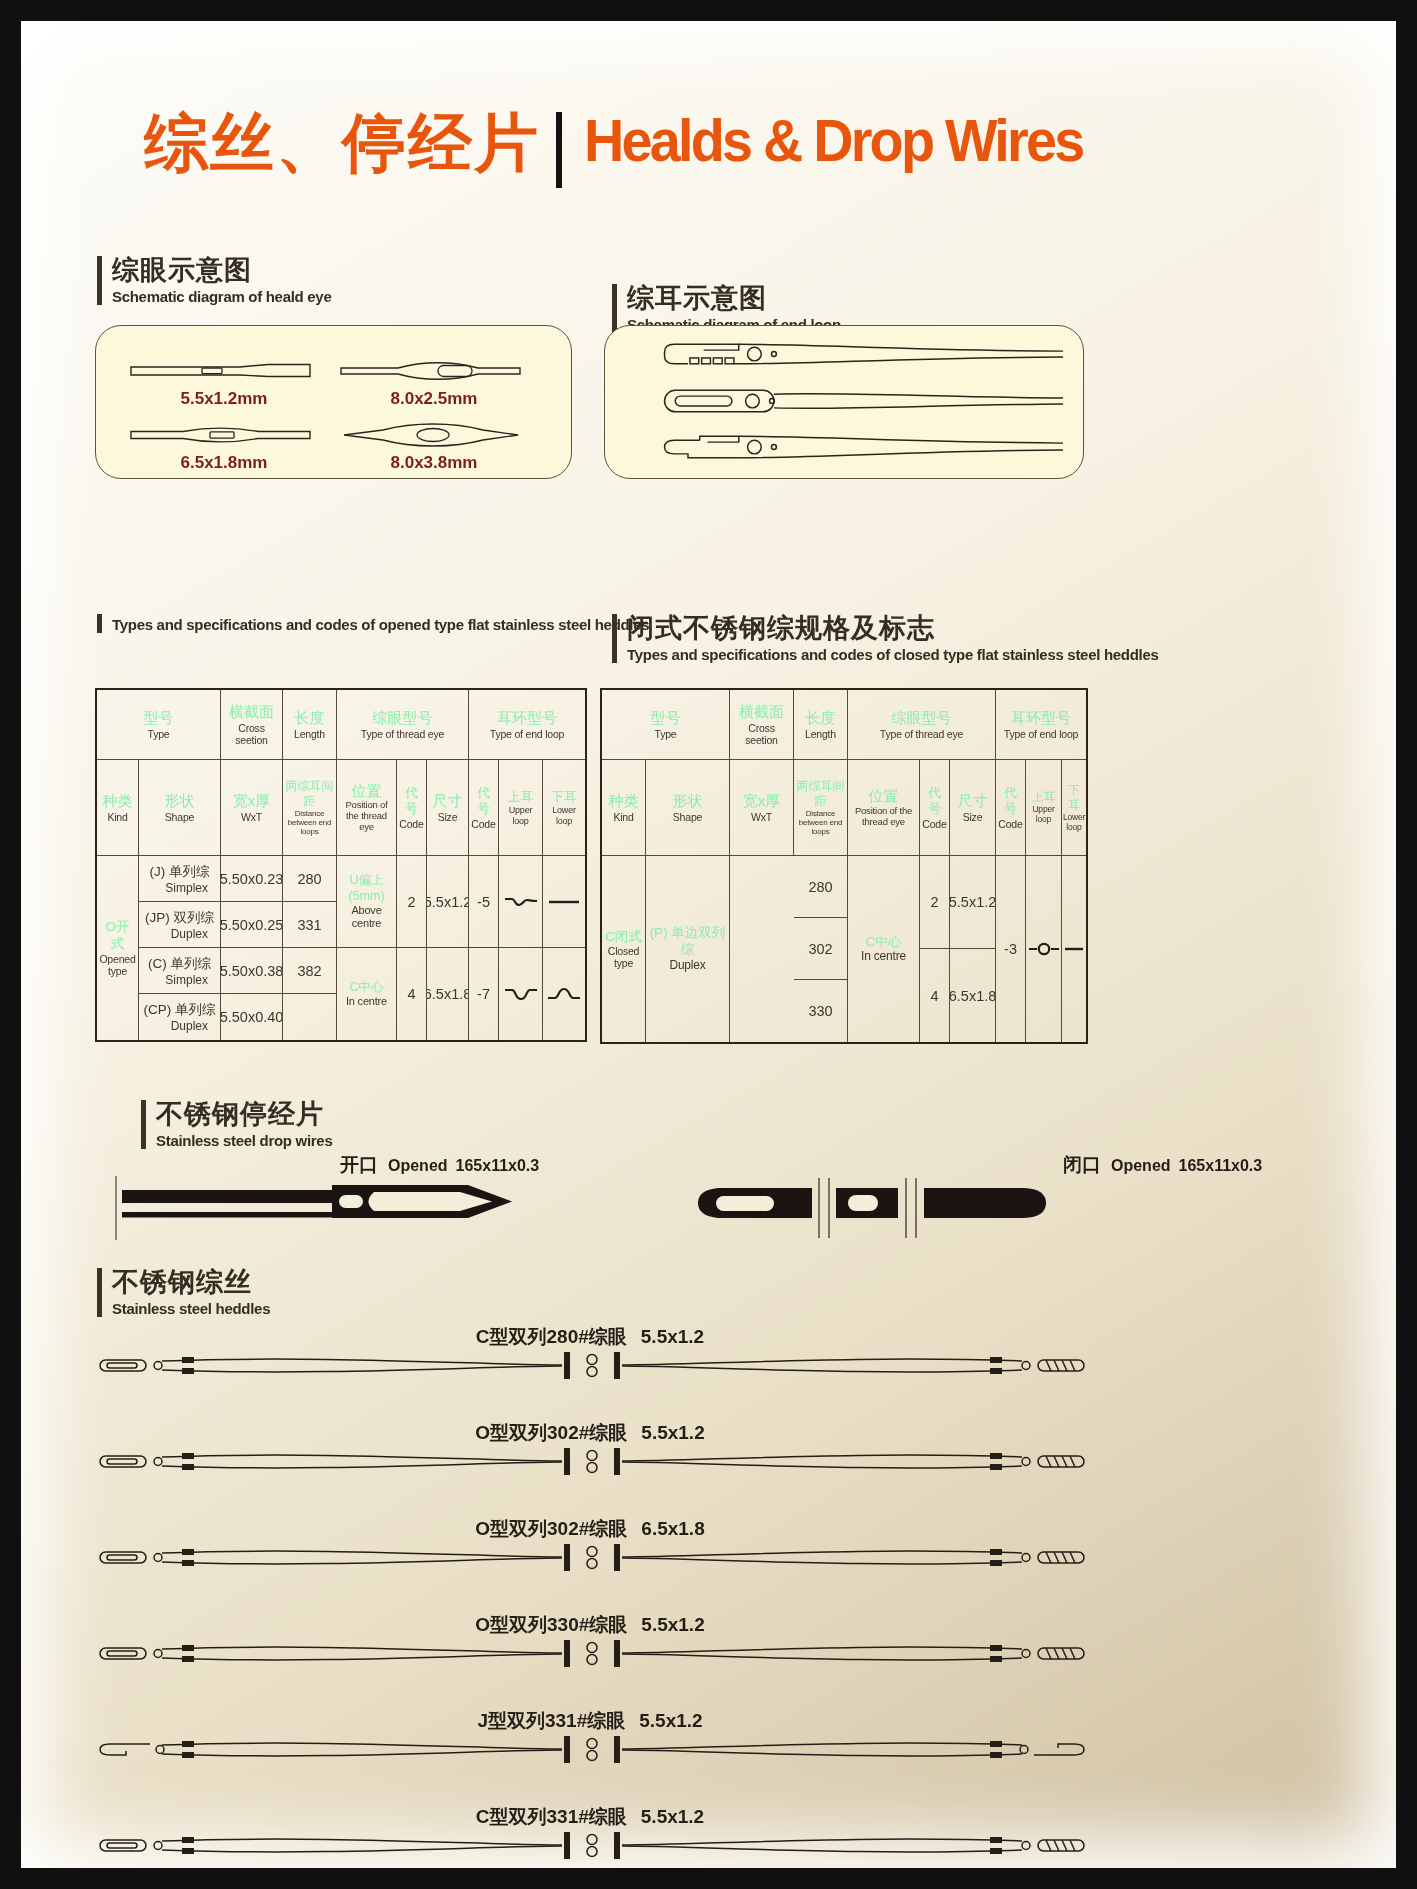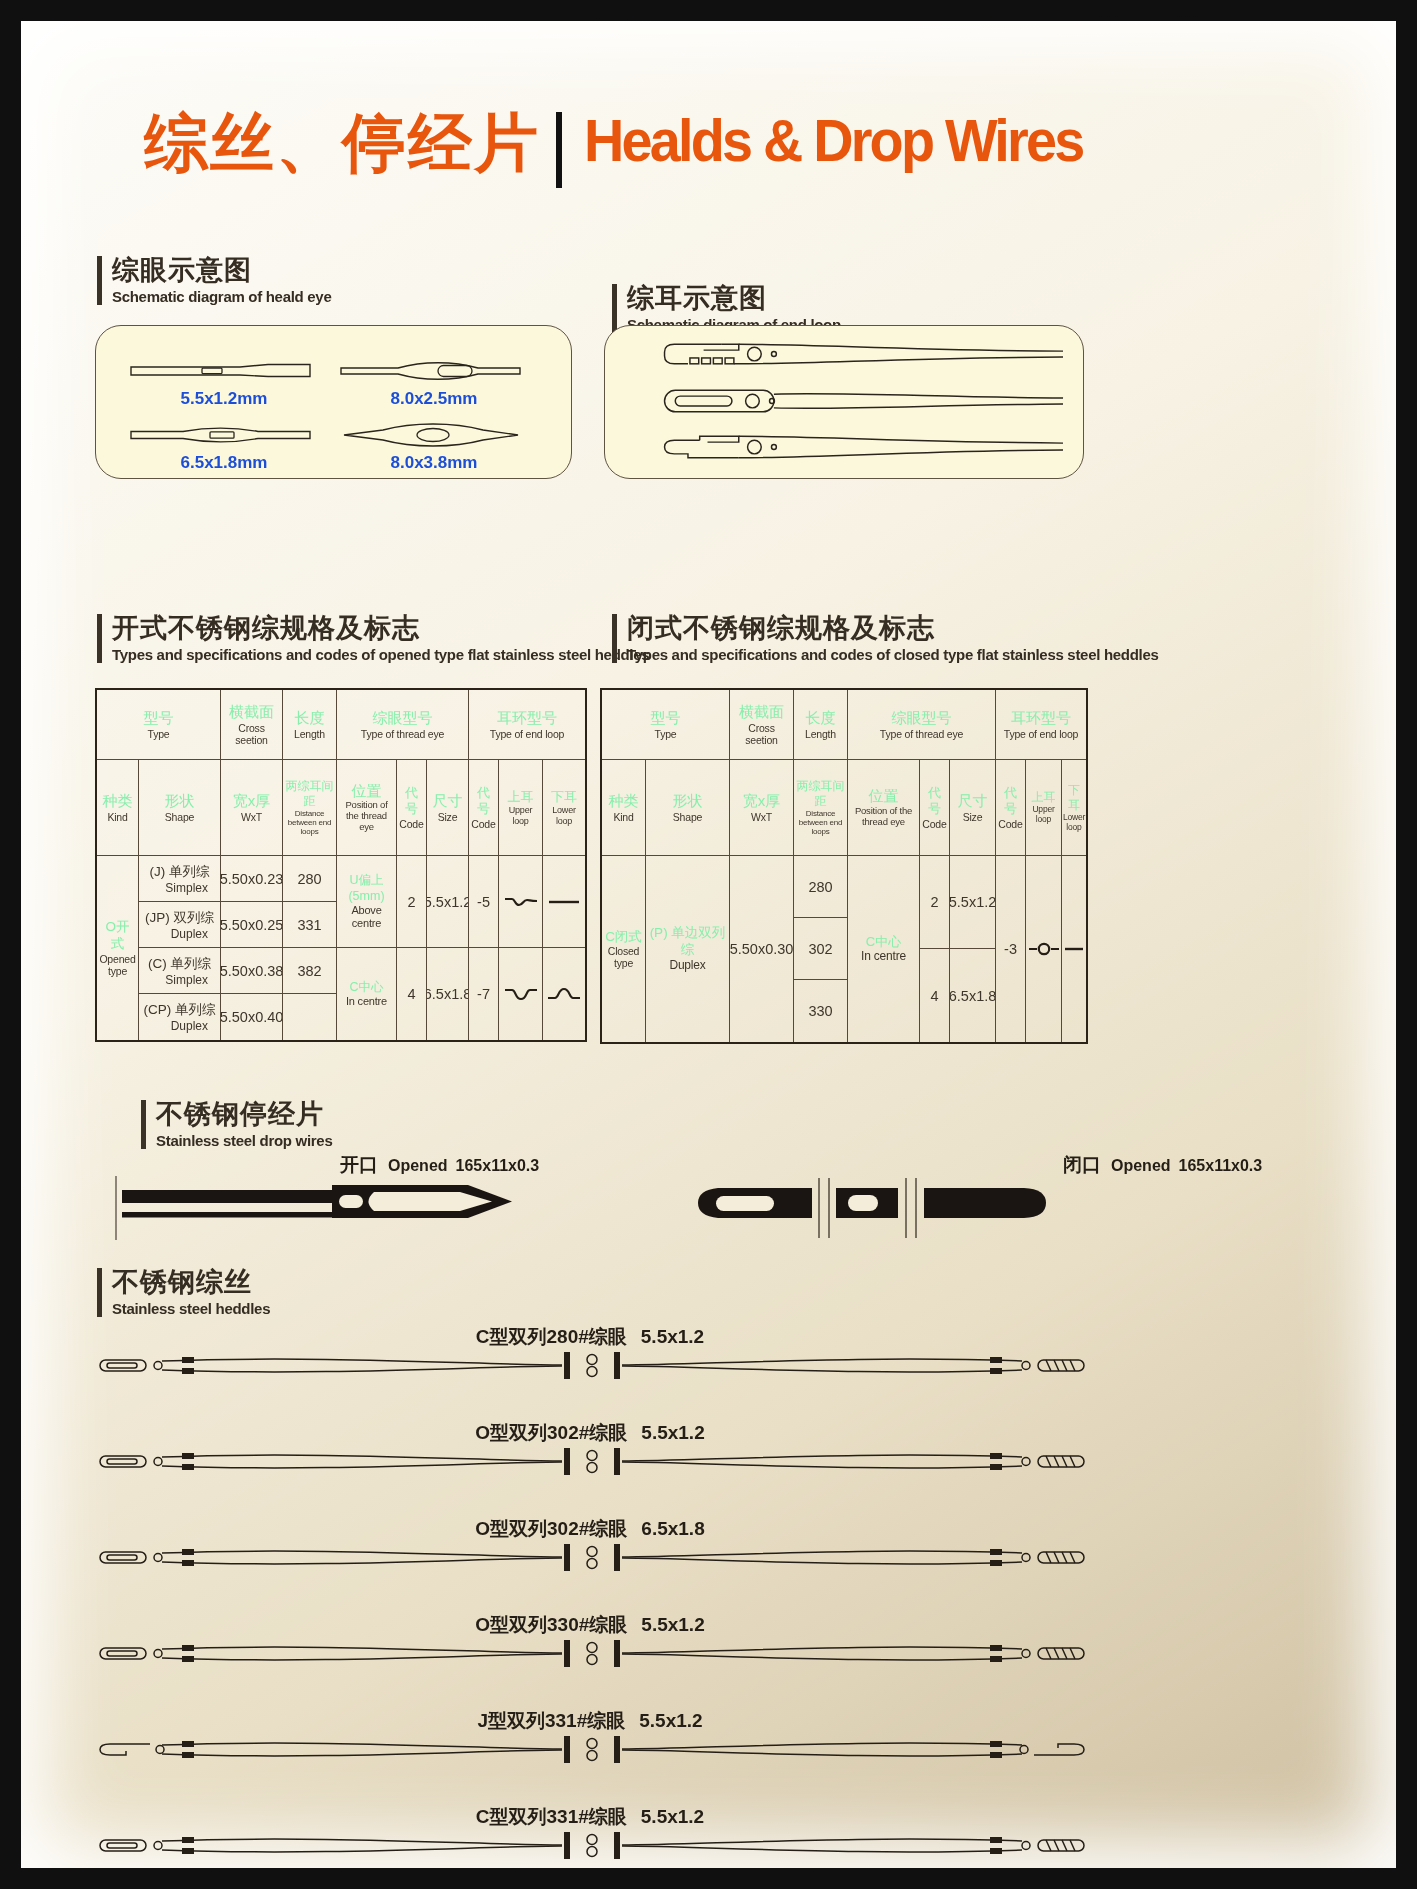--- a/index.html
+++ b/index.html
@@ -16,21 +16,21 @@
   .main-title-zh{position:absolute;left:144px;top:100px;font-size:64px;font-weight:bold;color:#e8550d;letter-spacing:2px;}
   .title-divider{position:absolute;left:556px;top:112px;width:6px;height:76px;background:#111;}
   .main-title-en{position:absolute;left:584px;top:106px;font-size:60px;font-weight:bold;color:#e8550d;letter-spacing:-3px;transform:scaleX(.93);transform-origin:left center;white-space:nowrap;}
   
   .sec-head{position:absolute;display:flex;gap:10px;}
   .sec-bar{width:5px;background:#3a3127;align-self:stretch;}
   .sec-zh{font-size:27px;font-weight:bold;color:#352c22;letter-spacing:1px;line-height:1.1;}
   .sec-en{font-size:15px;font-weight:bold;color:#352c22;margin-top:2px;letter-spacing:-0.3px;}
   
   .panel{position:absolute;background:#fbf8dc;border:1.6px solid #5f5342;border-radius:26px;}
-  .fig-label{position:absolute;font-size:17px;font-weight:bold;color:#1d4ed8;text-align:center;}
+  .fig-label{position:absolute;font-size:17px;font-weight:bold;color:#7f1d1d;text-align:center;}
   
   .grid-table{position:absolute;display:grid;border:2.6px solid #2b2318;}
   .c{border-right:1px solid #57493a;border-bottom:1px solid #57493a;display:flex;flex-direction:column;justify-content:center;align-items:center;padding:1px 2px;box-sizing:border-box;overflow:hidden;}
   .c.nr{border-right:none;} .c.nb{border-bottom:none;}
   .zh{font-size:15px;color:#86efac;line-height:1.25;text-align:center;}
   .en{font-size:10.5px;color:#3f362b;line-height:1.15;text-align:center;letter-spacing:-0.2px;}
   .en.tiny{font-size:8px;}
   .val{font-size:14.5px;color:#3f362b;}
   .shape-zh{font-size:13.5px;color:#3f362b;width:100%;text-align:center;}
   .shape-en{font-size:12px;color:#3f362b;width:100%;text-align:right;padding-right:10px;box-sizing:border-box;}
@@ -156,21 +156,20 @@
       <circle cx="132" cy="17" r="2.5"></circle>
       <path d="M96,6 C180,6 280,12 428,13"></path>
       <path d="M96,28 C180,28 280,21 428,20"></path>
     </g>
   </svg>
 </div>
 
 <div class="sec-head" style="left:97px;top:614px;">
   <div class="sec-bar"></div>
   <div>
-    <div class="sec-zh">开式不锈钢综规格及标志</div>
     <div class="sec-en">Types and specifications and codes of opened type flat stainless steel heddles</div>
   </div>
 </div>
 
 <div class="grid-table" style="left:95px;top:688px;grid-template-columns:42px 82px 62px 54px 60px 30px 42px 30px 44px 42px;grid-template-rows:70px 96px 46px 46px 46px 46px;">
 
   <div class="c" style="grid-area:1/1/2/3">
       <span class="zh">型号</span>
       <span class="en">Type</span>
     </div>
@@ -396,23 +395,20 @@
       <span class="en" style="font-size:8.5px">Lower loop</span>
     </div>
 
   <div class="c nb" style="grid-area:3/1/9/2">
       <span class="zh" style="font-size:13.5px">C闭式</span>
       <span class="en">Closed type</span>
     </div>
   <div class="c nb" style="grid-area:3/2/9/3">
       <span class="zh" style="font-size:13.5px">(P) 单边双列综</span>
       <span class="en" style="font-size:12px">Duplex</span>
-    </div>
-  <div class="c nb" style="grid-area:3/3/9/4">
-      <span class="val">5.50x0.30</span>
     </div>
   <div class="c" style="grid-area:3/4/5/5">
       <span class="val">280</span>
     </div>
   <div class="c" style="grid-area:5/4/7/5">
       <span class="val">302</span>
     </div>
   <div class="c nb" style="grid-area:7/4/9/5">
       <span class="val">330</span>
     </div>

